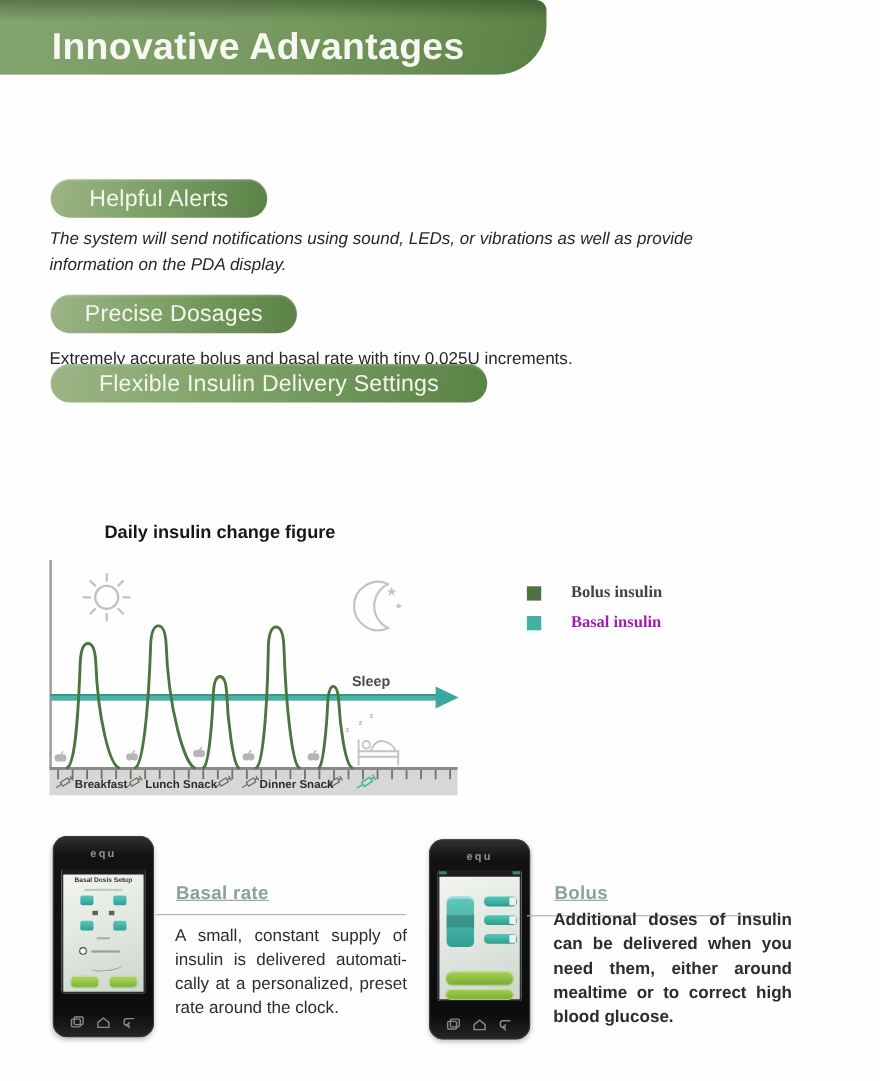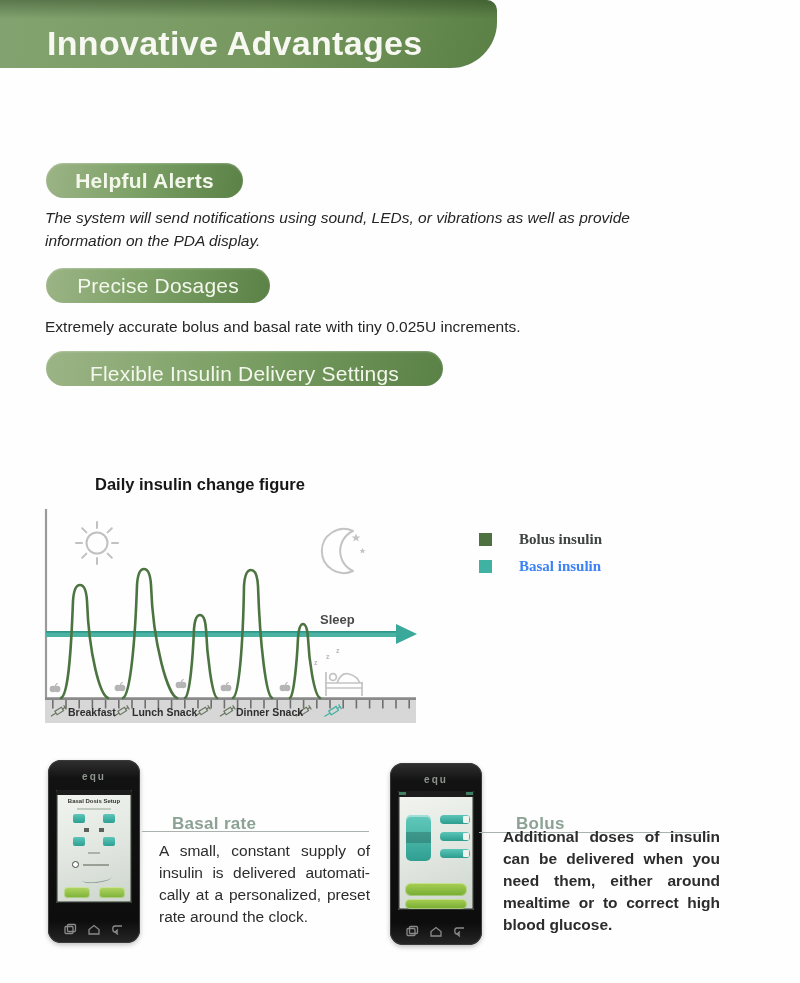--- a/index.html
+++ b/index.html
@@ -13,23 +13,23 @@
       linear-gradient(to bottom, rgba(24,48,18,.38), rgba(24,48,18,0) 28%),
       linear-gradient(104deg,#83a370 0%,#76985f 55%,#5a8045 100%);}
   .banner h1{margin:0;padding:26px 0 0 47px;font-size:34px;font-weight:700;line-height:1;
     color:#f7f8f2;letter-spacing:.3px;}
 
   
   .pill{position:absolute;height:35px;border-radius:18px;display:flex;align-items:center;
     justify-content:center;background:linear-gradient(100deg,#9cb486 0%,#7da166 45%,#5a8146 100%);
     color:#f3f7ec;font-size:21px;font-weight:400;letter-spacing:.2px;
     box-shadow:inset 0 1px 2px rgba(255,255,255,.25);}
-  .pill-1{left:46px;top:163px;width:197px;font-weight:bold;}
+  .pill-1{left:46px;top:163px;width:197px;}
   .pill-2{left:46px;top:268px;width:224px;}
-  .pill-3{left:46px;top:351px;width:397px;align-items:flex-end;}
+  .pill-3{left:46px;top:331px;width:397px;}
 
   .para{position:absolute;margin:0;font-size:15.5px;line-height:22.5px;color:#262626;}
   .para-1{left:45px;top:207px;width:662px;font-style:italic;}
   .para-2{left:45px;top:316px;width:700px;}
   .para-3{left:48px;top:397px;width:684px;}
 
   .fig-title{position:absolute;left:95px;top:475px;margin:0;font-size:16.5px;font-weight:700;color:#171717;}
 
   
   .chart{position:absolute;left:40px;top:505px;}
@@ -39,21 +39,21 @@
   .zzz{font-size:7px;font-weight:700;fill:#b9b9b9;}
 
   
   .legend{position:absolute;left:479px;top:531px;display:flex;flex-direction:column;gap:10px;}
   .legend-row{display:flex;align-items:center;gap:27px;
     font-family:"Liberation Serif",serif;font-size:15px;font-weight:600;}
   .swatch{width:13px;height:13px;flex:0 0 13px;}
   .sw-bolus{background:#4e7141;}
   .sw-basal{background:#3fb2a3;}
   .lbl-bolus{color:#3e4441;}
-  .lbl-basal{color:#3b82f6;}
+  .lbl-basal{color:#a21caf;}
 
   
   .phone{position:absolute;width:92px;border-radius:13px;
     background:linear-gradient(#303030,#121212 10%,#0d0d0d 88%,#262626);
     box-shadow:inset 0 0 0 1px #3a3a3a, 0 2px 5px rgba(0,0,0,.25);}
   .phone-left{left:48px;top:760px;height:183px;}
   .phone-right{left:390px;top:763px;height:182px;}
   .phone-logo{position:absolute;top:11px;left:0;right:0;text-align:center;
     font-size:10px;font-weight:700;letter-spacing:2px;color:#8e958e;}
   .screen{position:absolute;left:8px;width:76px;border-radius:2px;overflow:hidden;
@@ -88,21 +88,21 @@
     background:rgba(20,60,55,.28);}
   .pillbtn{position:absolute;left:42px;width:30px;height:9px;border-radius:4px;
     background:linear-gradient(#5ac5b8,#2b9d8f);}
   .pillbtn:after{content:"";position:absolute;right:1px;top:1px;width:6px;height:7px;background:#eef3ee;border-radius:1px;}
   .pb-1{top:24px;} .pb-2{top:41px;} .pb-3{top:58px;}
   .gbig{position:absolute;left:7px;width:62px;border-radius:6px;
     background:linear-gradient(#a8d054,#74ab31);box-shadow:inset 0 0 0 1px rgba(255,255,255,.35);}
   .gbig-1{top:92px;height:13px;} .gbig-2{top:108px;height:10px;}
   .navbar{position:absolute;bottom:6px;left:0;right:0;display:flex;justify-content:center;}
 
-  .dev-title{position:absolute;margin:12px;font-size:17px;font-weight:700;color:#8ca295;letter-spacing:.3px;}
+  .dev-title{position:absolute;margin:0;font-size:17px;font-weight:700;color:#8ca295;letter-spacing:.3px;text-decoration:underline;}
   .dev-title-basal{left:160px;top:802px;}
   .dev-title-bolus{left:504px;top:802px;}
   .dev-divider{position:absolute;height:1px;background:#a9b2ac;}
   .div-basal{left:142px;top:831px;width:227px;}
   .div-bolus{left:479px;top:832px;width:230px;}
   .dev-body{position:absolute;margin:0;font-size:15.5px;line-height:22px;color:#2c2c2c;text-align:justify;}
   .body-basal{left:159px;top:840px;width:211px;}
   .body-bolus{left:503px;top:826px;width:217px;font-weight:bold;}
 </style>
 </head>

